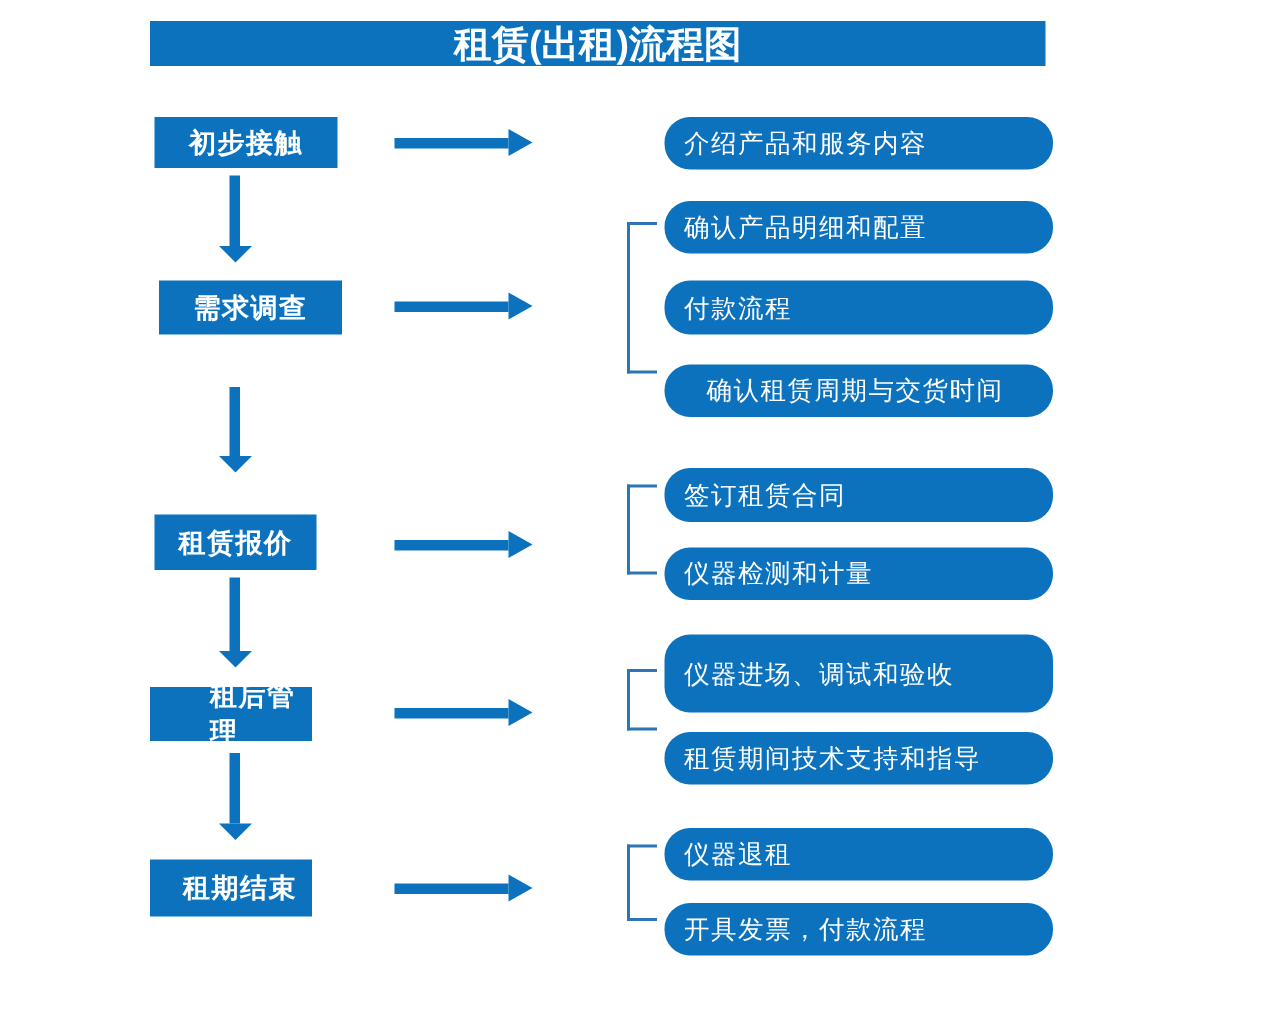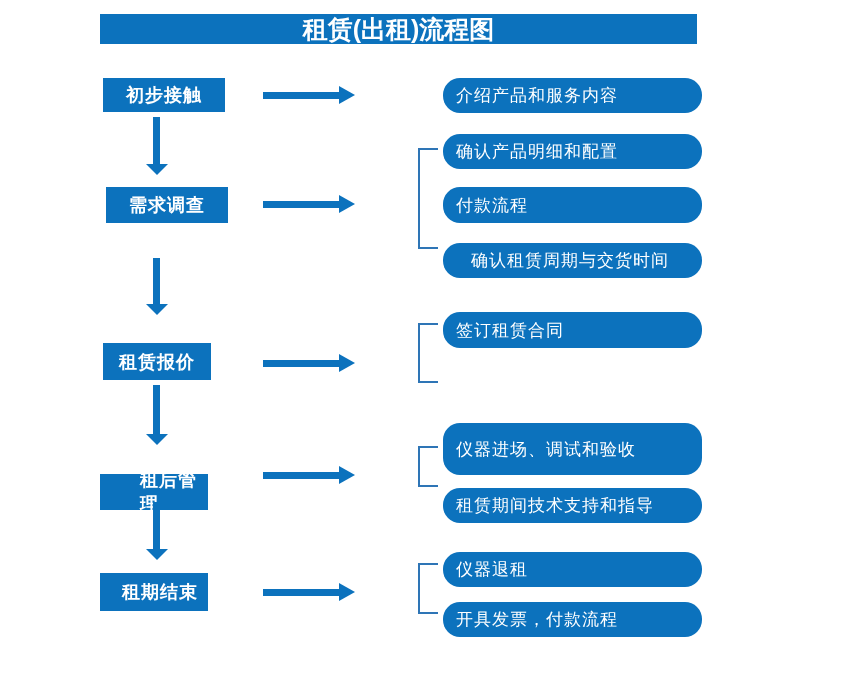--- a/index.html
+++ b/index.html
@@ -16,21 +16,21 @@
 
   .step {
     position:absolute; background:var(--primary); color:var(--text);
     font-size:18px; font-weight:bold;
     display:flex; align-items:center; justify-content:center;
     letter-spacing:1px;
   }
   .s1 { left:103px; top:78px;  width:122px; height:34px; }
   .s2 { left:106px; top:187px; width:122px; height:36px; }
   .s3 { left:103px; top:343px; width:108px; height:37px; }
-  .s4 { left:100px; top:474px; width:108px; height:36px;padding-left:40px; }
+  .s4 { left:100px; top:458px; width:108px; height:36px;padding-left:40px; }
   .s5 { left:100px; top:573px; width:108px; height:38px;padding-left:12px; }
 
   .detail {
     position:absolute; left:443px; width:259px;
     background:var(--primary); color:var(--text);
     font-size:17px; font-weight:normal;
     display:flex; align-items:center; padding-left:13px;
     letter-spacing:1px;
     border-radius:17px;
   }
@@ -109,18 +109,19 @@
   <div class="bracket b2"></div>
   <div class="bracket b3"></div>
   <div class="bracket b4"></div>
   <div class="bracket b5"></div>
 
   <div class="detail d1">介绍产品和服务内容</div>
   <div class="detail d2">确认产品明细和配置</div>
   <div class="detail d3">付款流程</div>
   <div class="detail d4">确认租赁周期与交货时间</div>
   <div class="detail d5">签订租赁合同</div>
+  <div class="detail d6">仪器检测和计量</div>
   <div class="detail d7">仪器进场、调试和验收</div>
   <div class="detail d8">租赁期间技术支持和指导</div>
   <div class="detail d9">仪器退租</div>
   <div class="detail d10">开具发票，付款流程</div>
 
 </div>
 
 </body></html>

